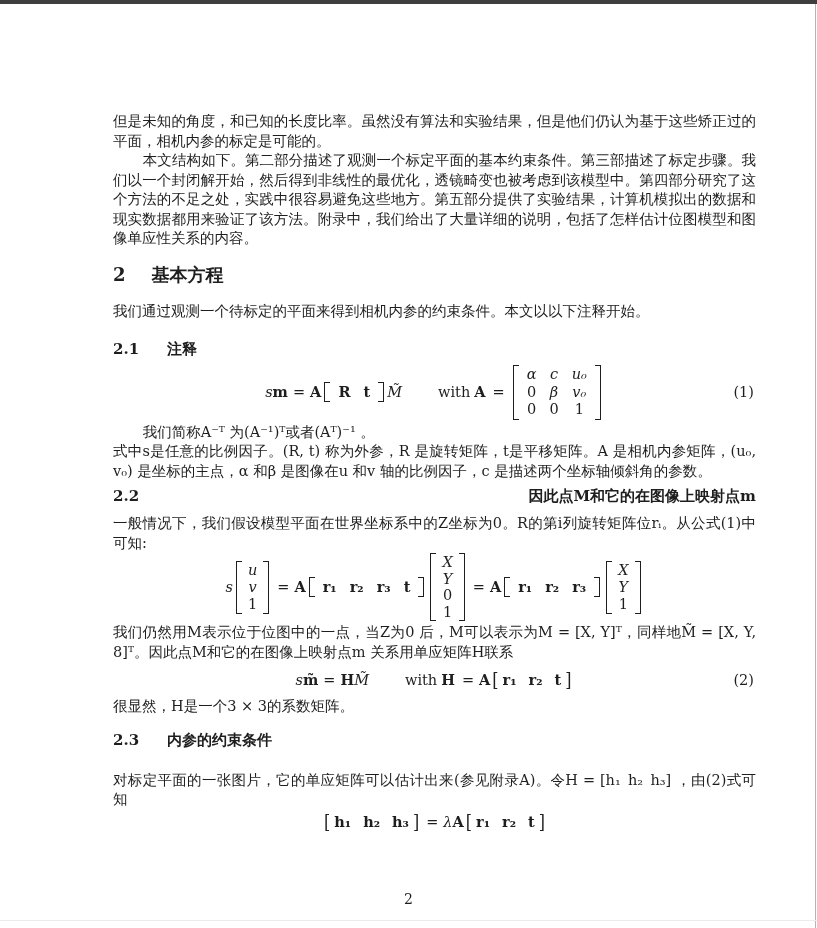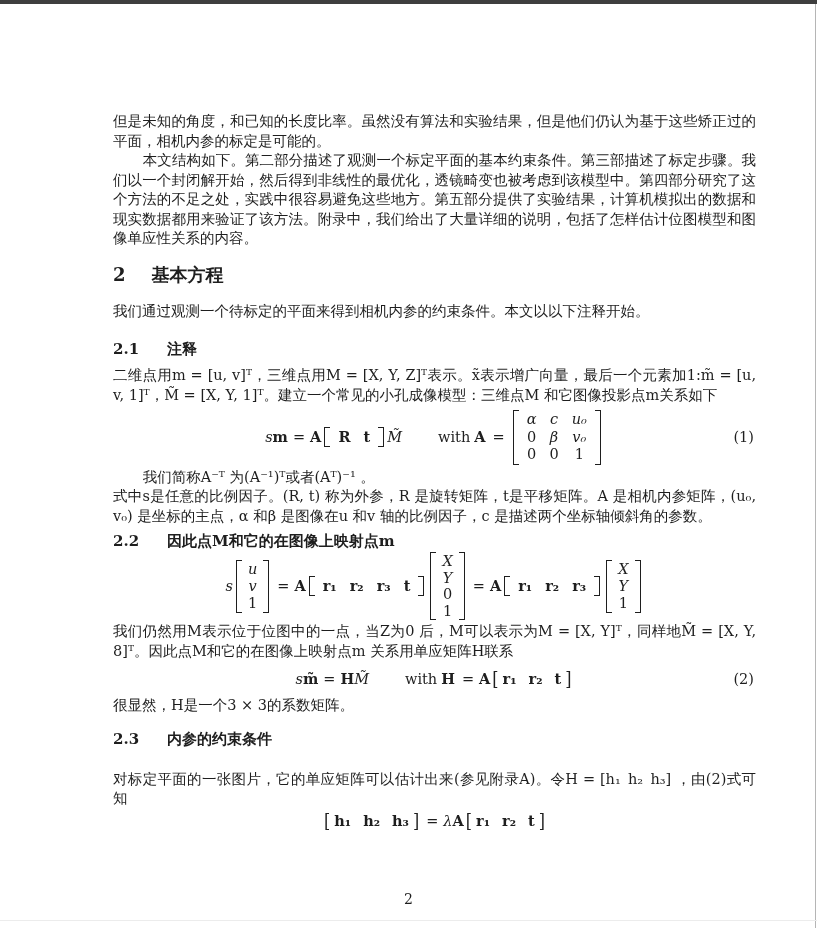--- a/index.html
+++ b/index.html
@@ -40,21 +40,21 @@
     text-align: justify;
   }
   .indent { text-indent: 2.05em; }
 
   #p1 { margin-top: 108px; }
   #sec2-h { margin-top: 14px; }
   #sec2-intro { margin-top: 15px; }
   #sec21-h { margin-top: 18px; }
   #p-notation { margin-top: 6px; }
   #eq1 { margin: 5px 0 3px 0; }
-  #sec22-h { margin-top: 5px; }
+  #sec22-h { margin-top: 5px; justify-content: space-between; }
   #p-homog { margin-top: 7px; }
   #p-still { margin-top: 2px; }
   #eq2 { margin: 9px 0 8px 0; }
   #sec23-h { margin-top: 13px; }
   #p-sec23 { margin-top: 20px; }
   #eq3 { margin-top: 3px; }
 
   .h-sec {
     display: flex; align-items: baseline;
     font-weight: bold; font-size: 18px; line-height: 24px;
@@ -117,21 +117,20 @@
     <span>基本方程</span>
   </div>
 
   <p class="para" id="sec2-intro">我们通过观测一个待标定的平面来得到相机内参的约束条件。本文以以下注释开始。</p>
 
   <div class="h-sub" id="sec21-h">
     <span class="h-num">2.1</span>
     <span>注释</span>
   </div>
 
-  <p class="para" id="p-notation">二维点用m = [u, v]ᵀ，三维点用M = [X, Y, Z]ᵀ表示。x̃表示增广向量，最后一个元素加1:m̃ = [u, v, 1]ᵀ，M̃ = [X, Y, 1]ᵀ。建立一个常见的小孔成像模型：三维点M 和它图像投影点m关系如下</p>
 
   <div class="eq" id="eq1">
     <span class="it">s</span>
       <span class="bf">m</span>
     <span class="rel">=</span>
     <span class="bf">A</span>
     <span class="mat">
       <span class="brk l"></span>
       <span class="mrow">
         <span class="bf">R</span>
@@ -163,20 +162,21 @@
   </div>
 
   <p class="para indent" id="p-params-b">我们简称A⁻ᵀ 为(A⁻¹)ᵀ或者(Aᵀ)⁻¹ 。</p>
   <p class="para" id="p-params-a">式中s是任意的比例因子。(R, t) 称为外参，R 是旋转矩阵，t是平移矩阵。A 是相机内参矩阵，(u₀, v₀) 是坐标的主点，α 和β 是图像在u 和v 轴的比例因子，c 是描述两个坐标轴倾斜角的参数。</p>
 
   <div class="h-sub" id="sec22-h">
     <span class="h-num">2.2</span>
     <span>因此点M和它的在图像上映射点m</span>
   </div>
 
+  <p class="para" id="p-homog">一般情况下，我们假设模型平面在世界坐标系中的Z坐标为0。R的第i列旋转矩阵位rᵢ。从公式(1)中可知:</p>
 
   <div class="eq" id="eqh">
     <span class="it">s</span>
     <span class="mat">
       <span class="brk l"></span>
       <span class="mcol">
         <span class="it">u</span>
         <span class="it">v</span>
         <span class="rm">1</span>
       </span>

